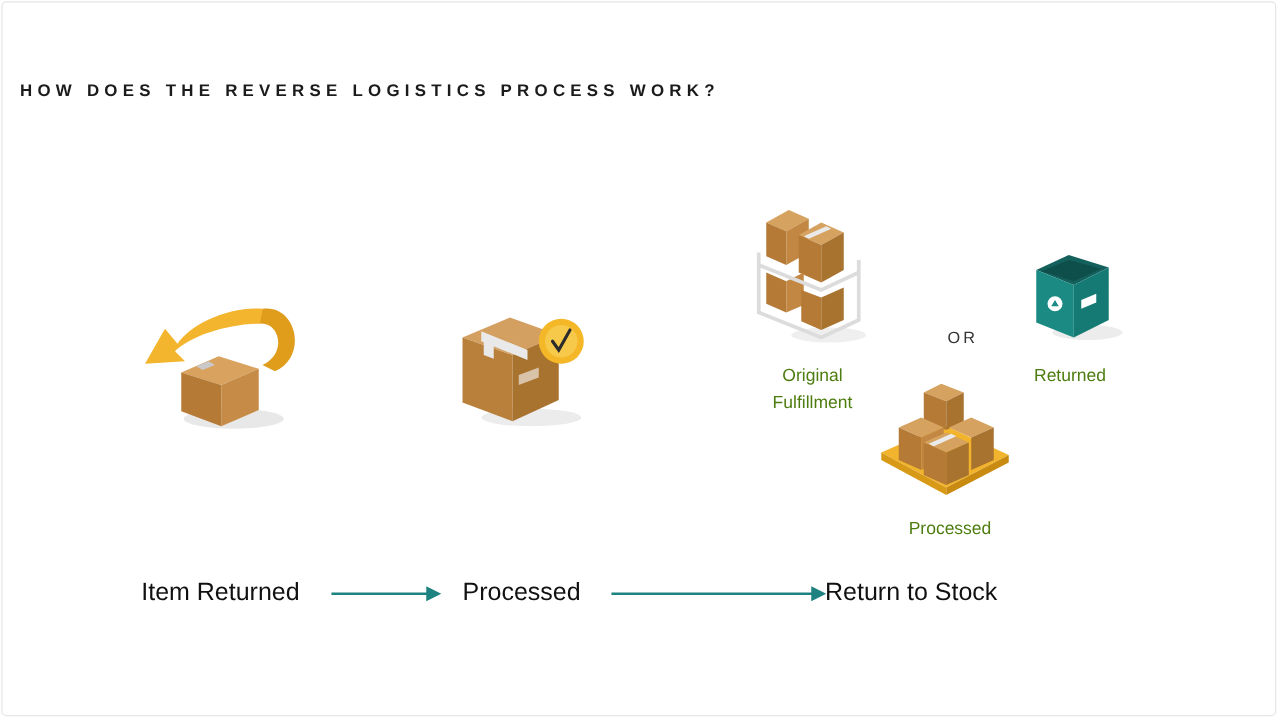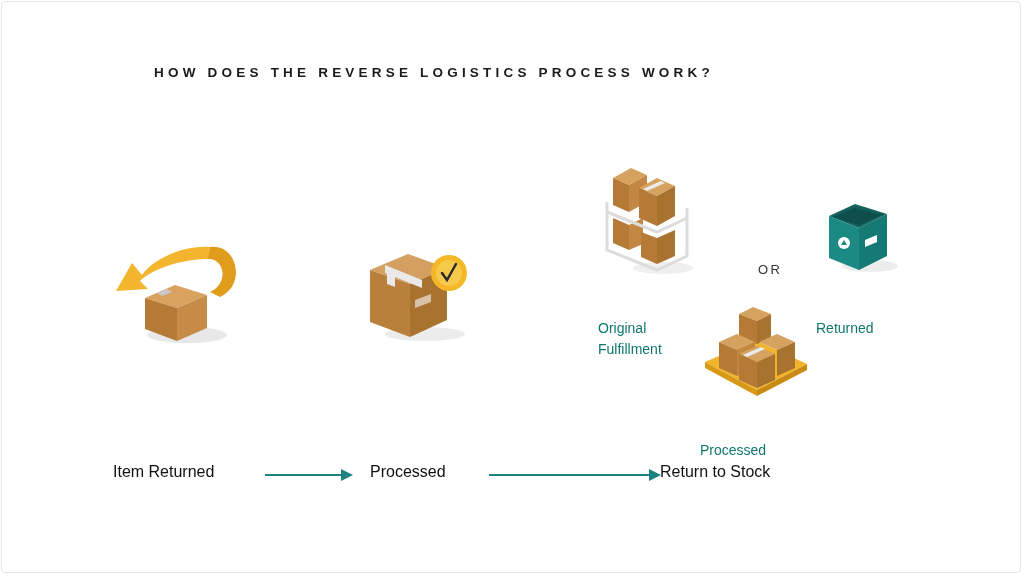--- a/index.html
+++ b/index.html
@@ -1,21 +1,21 @@
 <!DOCTYPE html>
 <html><head>
 <meta charset="utf-8">
 <style>
   html, body { margin: 0; padding: 0; background: #ffffff; }
   body { width: 1024px; height: 576px; position: relative; overflow: hidden; font-family: "Liberation Sans", sans-serif; }
   .frame { position: absolute; left: 1px; top: 1px; width: 1020px; height: 572px; border: 1px solid #e6e6e6; border-radius: 4px; box-sizing: border-box; }
-  .title { position: absolute; top: 65px; left: 4px; width: 860px; text-align: center; font-size: 13.5px; letter-spacing: 4.2px; font-weight: bold; color: #1b1b1b; }
+  .title { position: absolute; top: 65px; left: 16px; width: 860px; text-align: left; font-size: 13.5px; letter-spacing: 4.2px; font-weight: bold; color: #1b1b1b; }
   .icon { position: absolute; }
-  .caption { position: absolute; font-size: 14px; color: #0f766e; text-align: left; line-height: 21px; margin-top: 28px; }
-  .step { position: absolute; top: 463px; font-size: 16px; color: #111; }
+  .caption { position: absolute; font-size: 14px; color: #4d7c0f; text-align: center; line-height: 21px; }
+  .step { position: absolute; top: 463px; font-size: 20px; color: #111; }
   .arrow { position: absolute; top: 467px; }
   .or { position: absolute; left: 758px; top: 262px; font-size: 13px; letter-spacing: 2.5px; color: #333; }
 </style>
 </head>
 <body>
 
 <div class="frame"></div>
 
 <div class="title">HOW DOES THE REVERSE LOGISTICS PROCESS WORK?</div>
 

